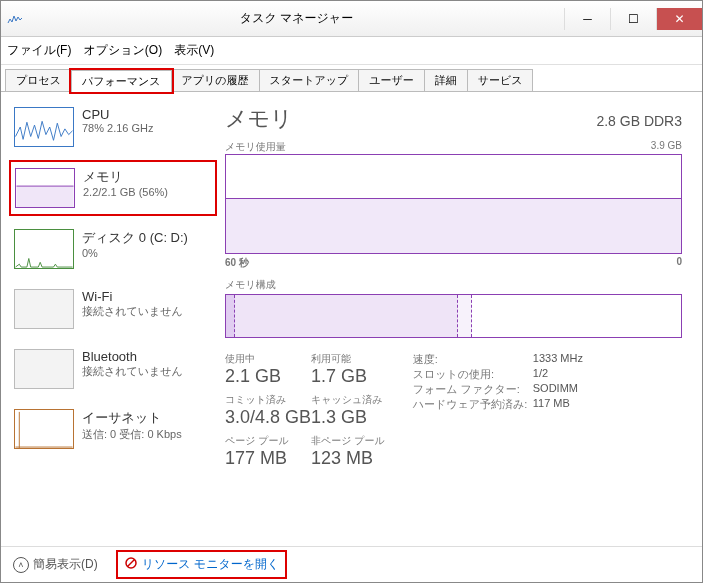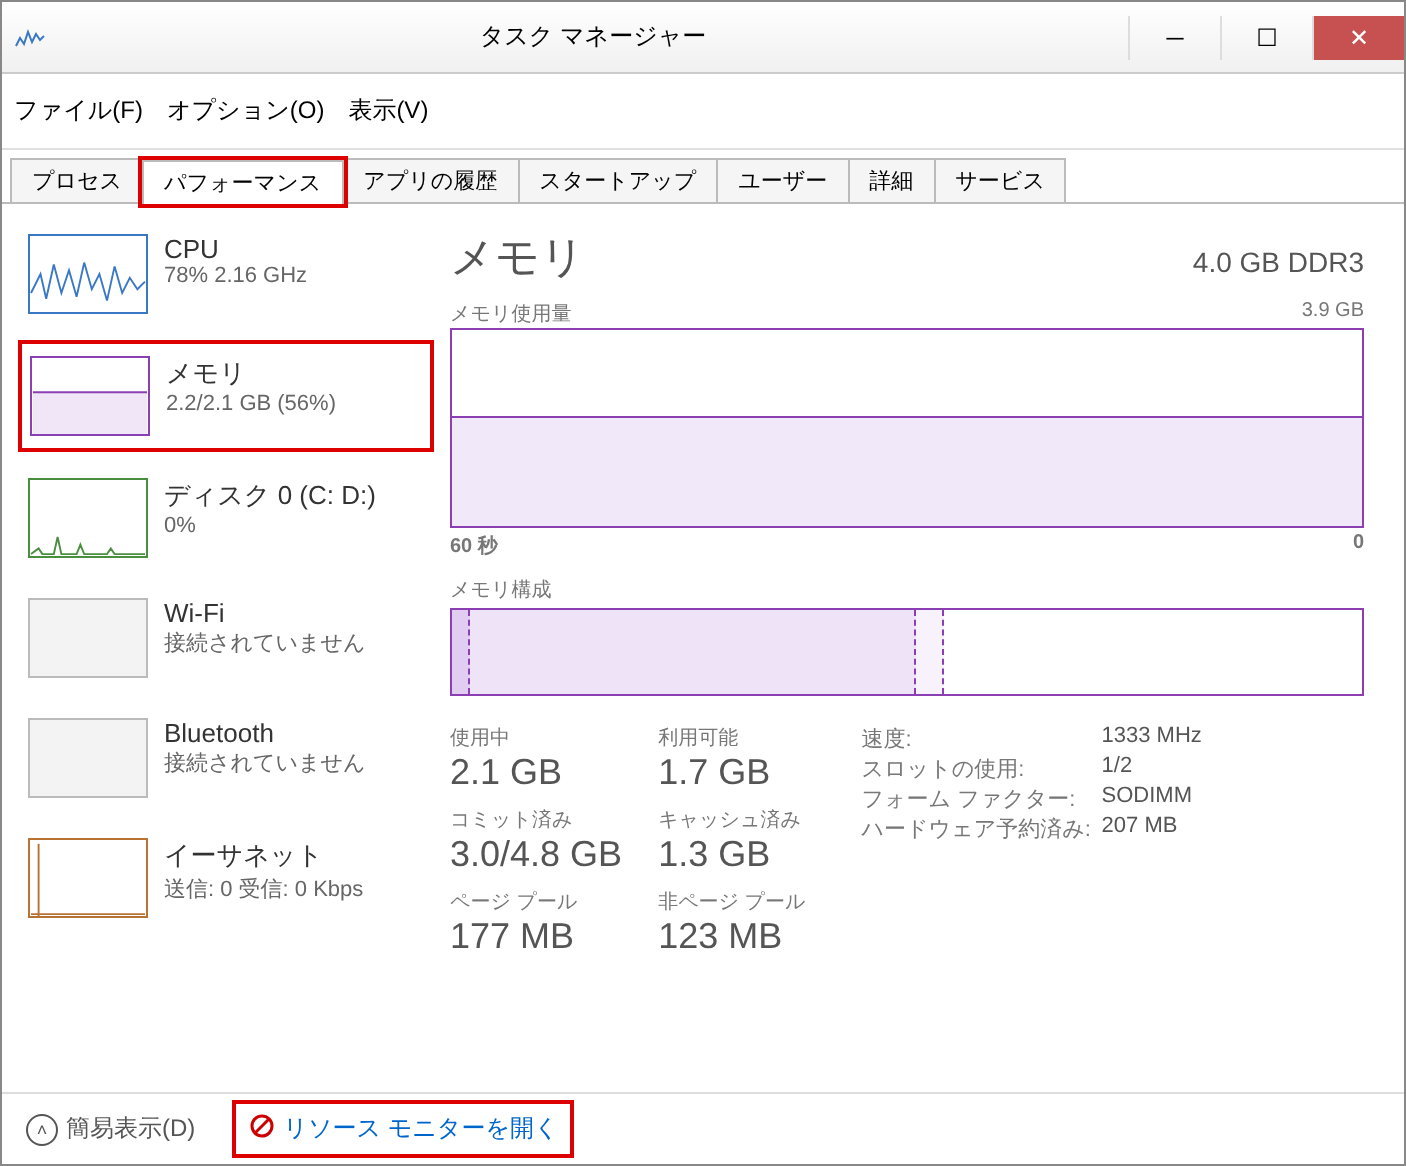--- a/index.html
+++ b/index.html
@@ -5,21 +5,21 @@
 * { margin: 0; padding: 0; box-sizing: border-box; font-family: "Meiryo UI", "Yu Gothic UI", sans-serif; }
 body { background: #fff; width: 703px; height: 583px; border: 1px solid #888; display: flex; flex-direction: column; font-size: 12px; color: #000; }
 
 .titlebar { height: 36px; background: linear-gradient(#fff,#f0f0f0); display: flex; align-items: center; border-bottom: 1px solid #ccc; }
 .titlebar .icon { width: 16px; height: 16px; margin: 0 6px; }
 .titlebar .title { flex: 1; text-align: center; font-size: 12px; }
 .winbtns { display: flex; }
 .winbtn { width: 46px; height: 22px; display: flex; align-items: center; justify-content: center; border-left: 1px solid #ddd; cursor: default; }
 .winbtn.close { background: #c75050; color: #fff; }
 
-.menubar { height: 38px; display: flex; align-items: center; padding: 0 6px; gap: 12px; border-bottom: 1px solid #e0e0e0; }
+.menubar { height: 28px; display: flex; align-items: center; padding: 0 6px; gap: 12px; border-bottom: 1px solid #e0e0e0; }
 .menubar span { font-size: 12px; cursor: default; }
 
 .tabs { display: flex; border-bottom: 1px solid #bbb; padding-left: 4px; padding-top: 4px; gap: 0; background: #fff; }
 .tab { padding: 3px 10px; border: 1px solid #bbb; border-bottom: none; background: #f5f5f5; font-size: 11px; margin-right: -1px; cursor: default; }
 .tab.active { background: #fff; position: relative; top: 1px; }
 .tab.highlight { outline: 2px solid #d00; outline-offset: 0; }
 
 .content { flex: 1; display: flex; padding: 8px; gap: 4px; overflow: hidden; }
 .sidebar { width: 208px; display: flex; flex-direction: column; gap: 6px; }
 .side-item { display: flex; gap: 8px; padding: 6px 4px; border: 1px solid transparent; cursor: default; }
@@ -40,21 +40,21 @@
 .chart { height: 100px; border: 1px solid #8b3fb3; background: #fff; position: relative; margin-bottom: 2px; }
 .chart .fill { position: absolute; left: 0; right: 0; bottom: 0; height: 56%; background: rgba(180,130,220,0.18); border-top: 1px solid #8b3fb3; }
 .chart-x { font-size: 10px; color: #777; display: flex; justify-content: space-between; margin-bottom: 8px; font-weight: bold; }
 .comp-label { font-size: 10px; color: #777; margin-bottom: 2px; }
 .comp { height: 44px; border: 1px solid #8b3fb3; background: #fff; display: flex; margin-bottom: 14px; }
 .comp .seg1 { width: 2%; background: rgba(180,130,220,0.4); border-right: 1px dashed #8b3fb3; }
 .comp .seg2 { width: 49%; background: rgba(180,130,220,0.22); border-right: 1px dashed #8b3fb3; }
 .comp .seg3 { width: 3%; background: rgba(180,130,220,0.1); border-right: 1px dashed #8b3fb3; }
 
 .stats { display: flex; gap: 28px; }
-.stat-cols { display: flex; gap: 18px; }
+.stat-cols { display: flex; }
 .stat-col .lbl { font-size: 10px; color: #777; }
 .stat-col .big { font-size: 18px; color: #555; margin-bottom: 6px; }
 .kv-table { font-size: 11px; color: #555; }
 .kv-row { display: flex; }
 .kv-row .k { width: 120px; color: #777; }
 .kv-row .v { color: #555; }
 
 .footer { height: 36px; border-top: 1px solid #ddd; display: flex; align-items: center; padding: 0 12px; gap: 18px; }
 .footer .circ { width: 16px; height: 16px; border: 1px solid #555; border-radius: 50%; display: inline-flex; align-items: center; justify-content: center; font-size: 9px; margin-right: 4px; }
 .footer a { color: #0066cc; text-decoration: none; font-size: 12px; }
@@ -162,21 +162,21 @@
       <div class="side-text">
         <div class="name">イーサネット</div>
         <div class="val">送信: 0 受信: 0 Kbps</div>
       </div>
     </div>
   </div>
 
   <div class="main">
     <div class="main-header">
       <div class="main-title">メモリ</div>
-      <div class="main-sub">4.0 GB DDR3</div>
+      <div class="main-sub">2.8 GB DDR3</div>
     </div>
     <div class="chart-label">
       <span>メモリ使用量</span>
       <span>3.9 GB</span>
     </div>
     <div class="chart">
       <div class="fill"></div>
     </div>
     <div class="chart-x">
       <span>60 秒</span>
@@ -216,21 +216,21 @@
         <div class="kv-row">
             <div class="k">スロットの使用:</div>
             <div class="v">1/2</div>
           </div>
         <div class="kv-row">
             <div class="k">フォーム ファクター:</div>
             <div class="v">SODIMM</div>
           </div>
         <div class="kv-row">
             <div class="k">ハードウェア予約済み:</div>
-            <div class="v">207 MB</div>
+            <div class="v">117 MB</div>
           </div>
       </div>
     </div>
   </div>
 </div>
 
 <div class="footer">
   <div class="hidden-focus">
     <span class="circ">˄</span>
     <span>簡易表示(D)</span>

